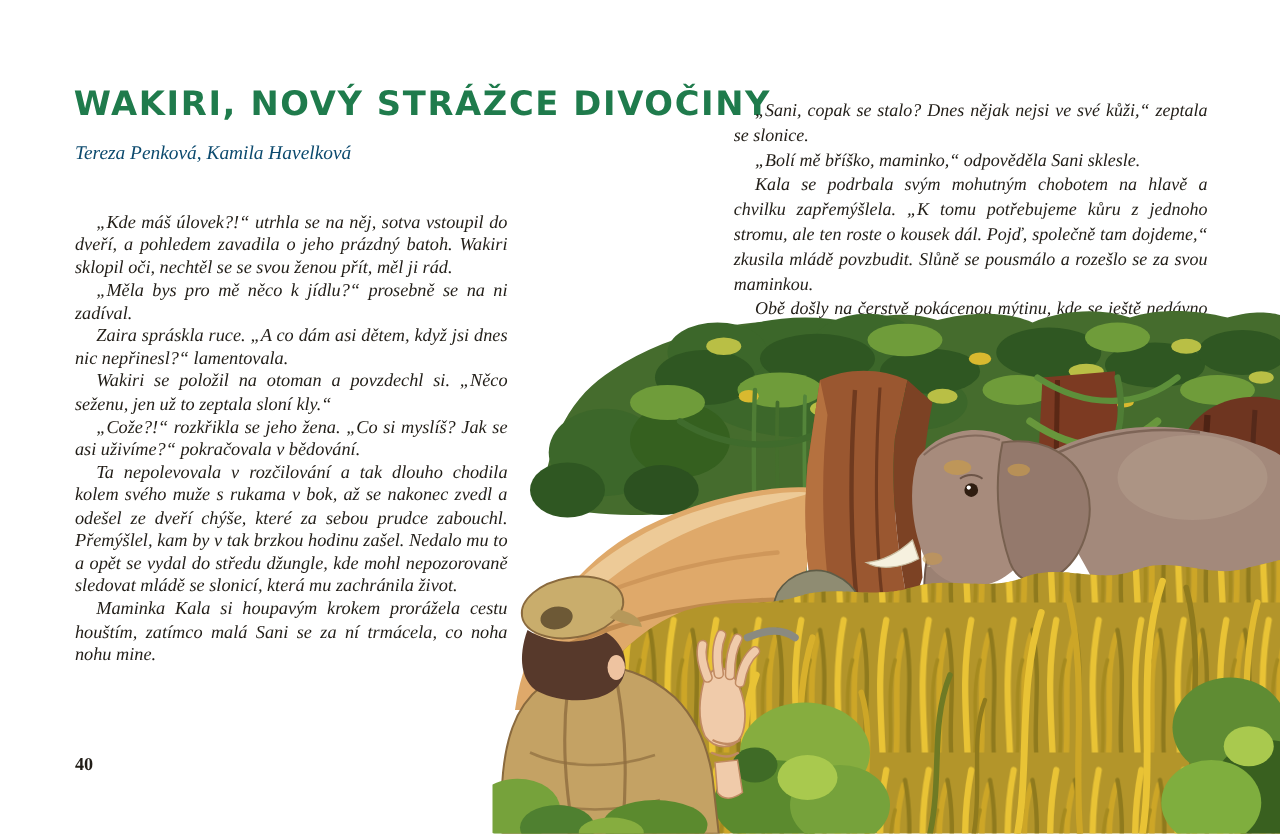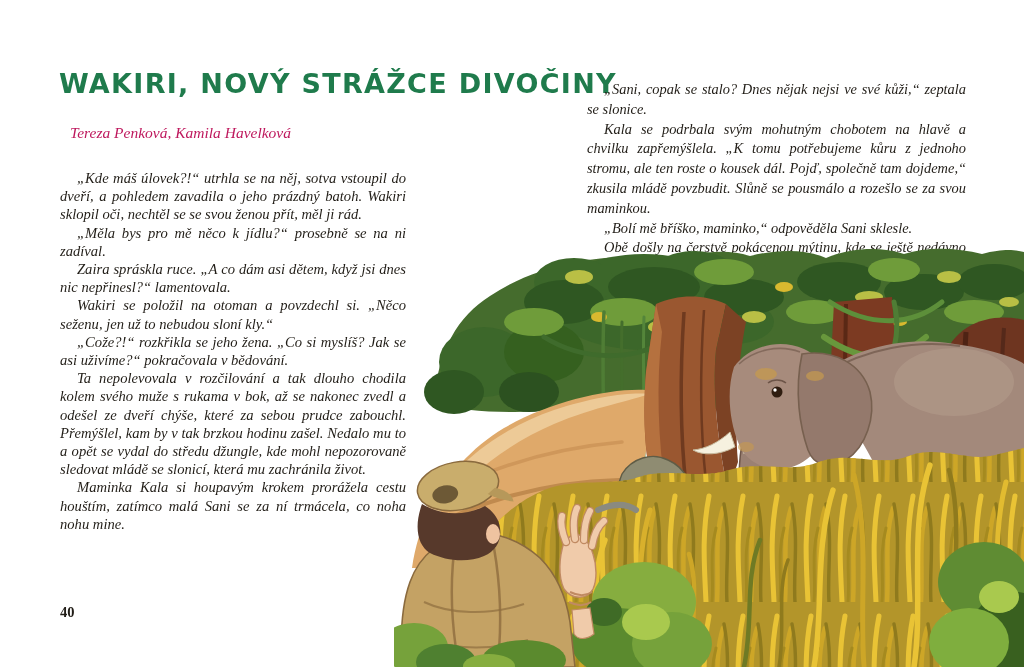--- a/index.html
+++ b/index.html
@@ -7,22 +7,22 @@
     width:1024px;height:667px;position:relative;overflow:hidden;
     background:#ffffff;
     font-family:"Liberation Serif",serif;color:#211d17;
   }
   #book-title{
     position:absolute;left:59px;top:68px;margin:0;
     font-family:"DejaVu Sans",sans-serif;font-weight:700;
     font-size:27px;letter-spacing:1.3px;color:#1f7b4c;white-space:nowrap;
   }
   #authors{
-    position:absolute;left:60px;top:114px;margin:10px;
-    font-style:italic;font-size:15.5px;color:#be185d;
+    position:absolute;left:60px;top:114px;margin:0;
+    font-style:italic;font-size:15.5px;color:#0c4a6e;
   }
   .text-col{position:absolute;}
   #left-text{left:60px;top:169px;width:346px;font-size:14.6px;line-height:18.2px;}
   #right-text{left:587px;top:80px;width:379px;font-size:14.4px;line-height:19.8px;}
   .para{margin:0;text-align:justify;}
   .para.indent{text-indent:17px;font-style:italic;}
   #page-number{
     position:absolute;left:60px;top:604px;width:372px;margin:0;
     text-align:left;font-weight:700;font-size:14.5px;
   }
@@ -34,30 +34,30 @@
 </head>
 <body>
 
 <h1 id="book-title">WAKIRI, NOVÝ STRÁŽCE DIVOČINY</h1>
 <p id="authors">Tereza Penková, Kamila Havelková</p>
 
 <div id="left-text" class="text-col">
     <p class="para indent">„Kde máš úlovek?!“ utrhla se na něj, sotva vstoupil do dveří, a pohledem zavadila o jeho prázdný batoh. Wakiri sklopil oči, nechtěl se se svou ženou přít, měl ji rád.</p>
     <p class="para indent">„Měla bys pro mě něco k jídlu?“ prosebně se na ni zadíval.</p>
     <p class="para indent">Zaira spráskla ruce. „A co dám asi dětem, když jsi dnes nic nepřinesl?“ lamentovala.</p>
-    <p class="para indent">Wakiri se položil na otoman a povzdechl si. „Něco seženu, jen už to nebudou sloní kly.“</p>
+    <p class="para indent">Wakiri se položil na otoman a povzdechl si. „Něco seženu, jen už to zeptala sloní kly.“</p>
     <p class="para indent">„Cože?!“ rozkřikla se jeho žena. „Co si myslíš? Jak se asi uživíme?“ pokračovala v bědování.</p>
     <p class="para indent">Ta nepolevovala v rozčilování a tak dlouho chodila kolem svého muže s rukama v bok, až se nakonec zvedl a odešel ze dveří chýše, které za sebou prudce zabouchl. Přemýšlel, kam by v tak brzkou hodinu zašel. Nedalo mu to a opět se vydal do středu džungle, kde mohl nepozorovaně sledovat mládě se slonicí, která mu zachránila život.</p>
     <p class="para indent">Maminka Kala si houpavým krokem prorážela cestu houštím, zatímco malá Sani se za ní trmácela, co noha nohu mine.</p>
   </div>
 
 <div id="right-text" class="text-col">
     <p class="para indent">„Sani, copak se stalo? Dnes nějak nejsi ve své kůži,“ zeptala se slonice.</p>
+    <p class="para indent">„Bolí mě bříško, maminko,“ odpověděla Sani sklesle.</p>
     <p class="para indent">Kala se podrbala svým mohutným chobotem na hlavě a chvilku zapřemýšlela. „K tomu potřebujeme kůru z jednoho stromu, ale ten roste o kousek dál. Pojď, společně tam dojdeme,“ zkusila mládě povzbudit. Slůně se pousmálo a rozešlo se za svou maminkou.</p>
-    <p class="para indent">„Bolí mě bříško, maminko,“ odpověděla Sani sklesle.</p>
     <p class="para indent">Obě došly na čerstvě pokácenou mýtinu, kde se ještě nedávno tyčily vzrostlé stromy. Některé byly poražené… Kala se nešťastně rozhlédla kolem sebe.</p>
   </div>
 
 <p id="page-number">40</p>
 
 <figure id="illustration" aria-label="Akvarelová ilustrace džungle: pytlák Wakiri v khaki oblečení se skrývá ve vysoké zlaté trávě a pozoruje slonici Kalu a slůně Sani mezi stromy, liánami a pískovcovým skaliskem.">
 <svg viewBox="0 0 630 425" xmlns="http://www.w3.org/2000/svg" role="img">
   <defs>
     <pattern id="grassP" width="34" height="120" patternUnits="userSpaceOnUse">
       <path d="M6,120 C4,80 2,50 9,14" stroke="#e9c335" stroke-width="5" fill="none" stroke-linecap="round"></path>

